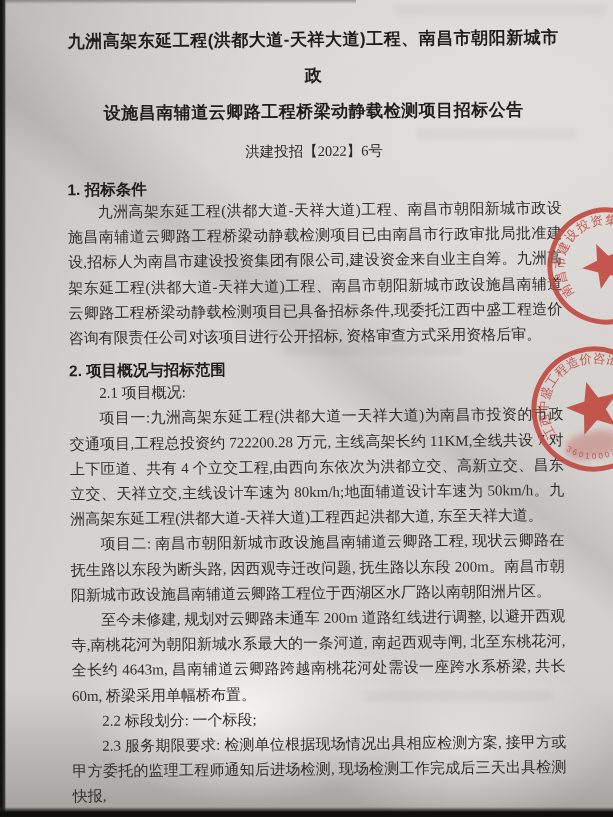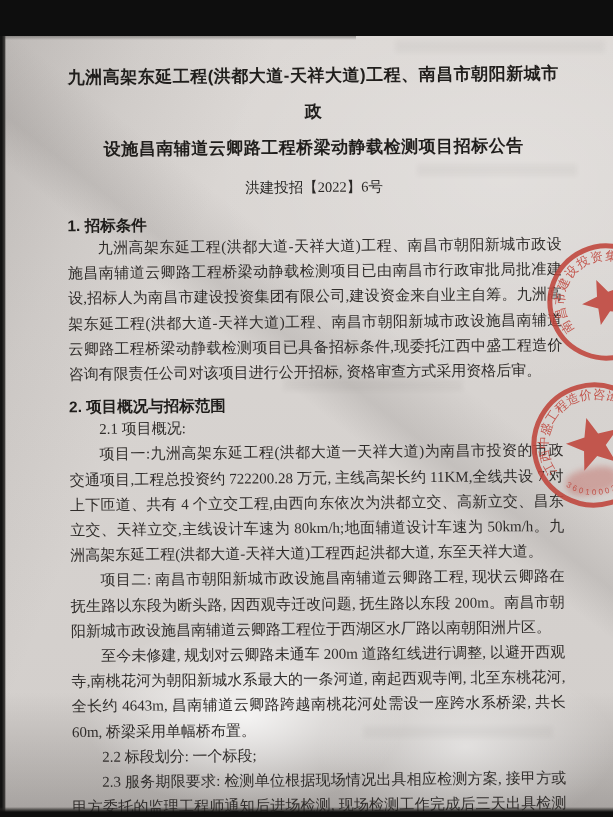--- a/index.html
+++ b/index.html
@@ -1,21 +1,21 @@
 <!DOCTYPE html>
 <html><head>
 <meta charset="utf-8">
 <style>
   html,body { margin:0; padding:0; }
   body {
     width:613px; height:817px; overflow:hidden; position:relative;
     background:#0e0e0e;
     font-family:"Liberation Serif","DejaVu Serif",serif;
   }
-  .photo { position:absolute; inset:0; overflow:hidden; background:#7dd3fc;margin-top:36px; }
+  .photo { position:absolute; inset:0; overflow:hidden; background:#7dd3fc; }
 
   
   .paper-light {
     position:absolute; inset:0; pointer-events:none;
     background:
       radial-gradient(ellipse 260px 150px at 40% 87%, rgba(255,255,255,.8), rgba(255,255,255,0) 62%),
       radial-gradient(ellipse 230px 130px at 76% 91%, rgba(255,255,255,.55), rgba(255,255,255,0) 65%),
       radial-gradient(ellipse 420px 300px at 82% 18%, rgba(255,255,255,.22), transparent 70%),
       linear-gradient(112deg, rgba(110,105,102,.28) 0%, rgba(110,105,102,.10) 16%, transparent 30%),
       linear-gradient(38deg, transparent 52%, rgba(100,96,94,.16) 56%, transparent 63%),

